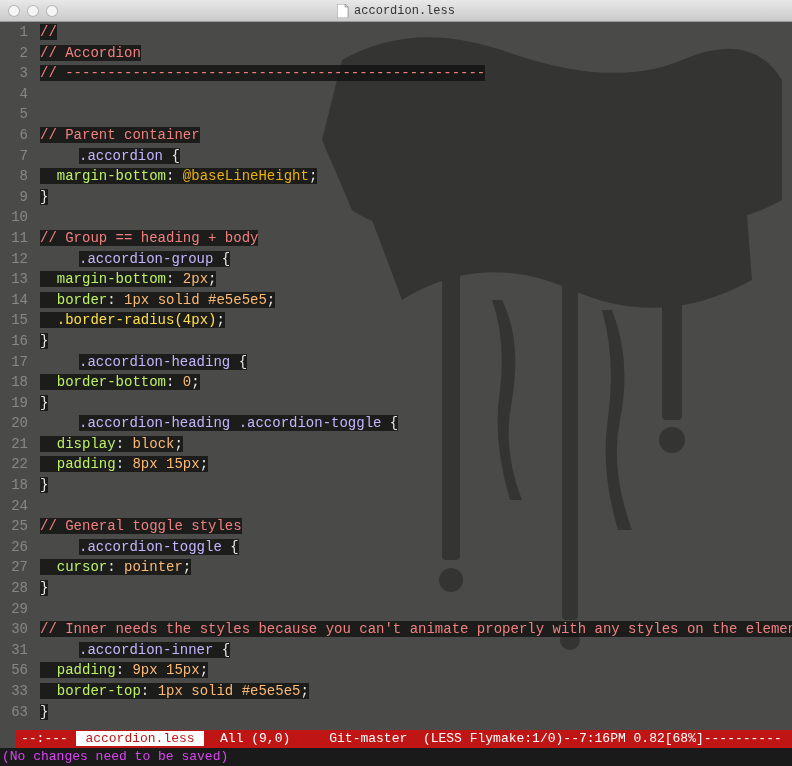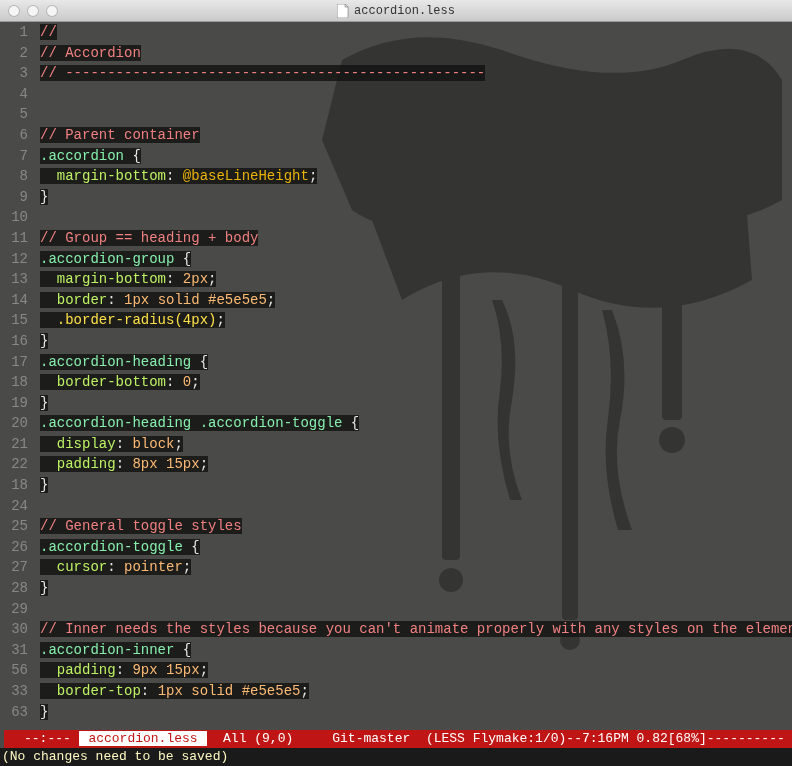--- a/index.html
+++ b/index.html
@@ -60,46 +60,46 @@
 .code {
   position: absolute;
   left: 40px; top: 0;
   line-height: 20.6px;
   white-space: pre;
   font-size: 14px;
 }
 .line { height: 20.6px; }
 .line > span { background: rgba(20,20,20,0.85); }
 .c-comment { color: #f08080; }
-.c-selector { color: #86efac; }
+.c-selector { color: #c4b5fd; margin-left: 39px; }
 .c-brace { color: #e8e8e8; }
 .c-prop { color: #bef264; }
 .c-colon { color: #e8e8e8; }
 .c-value { color: #fdba74; }
 .c-var { color: #eab308; font-family: Liberation Mono, monospace; }
 .c-mixin { color: #fde047; }
 .modeline {
   position: absolute;
-  bottom: 18px; left: 4px; right: 0;
+  bottom: 18px; left: 16px; right: 0;
   height: 18px;
   background: #c01515;
   color: #fff;
   font-size: 13px;
   line-height: 18px;
   white-space: pre;
   z-index: 2;
-  padding-left: 20px;
+  padding-left: 5px;
 }
 .modeline .fname { background: #fff; color: #c01515; padding: 0 2px; }
 .minibuf {
   position: absolute;
   bottom: 0; left: 0; right: 0;
   height: 18px;
   background: #1a1a1a;
-  color: #fef9c3;
+  color: #d946ef;
   font-size: 13px;
   line-height: 18px;
   padding-left: 2px;
   z-index: 2;
 }
 </style>
 </head>
 <body>
 
 <svg class="graffiti" viewBox="0 0 530 720">

